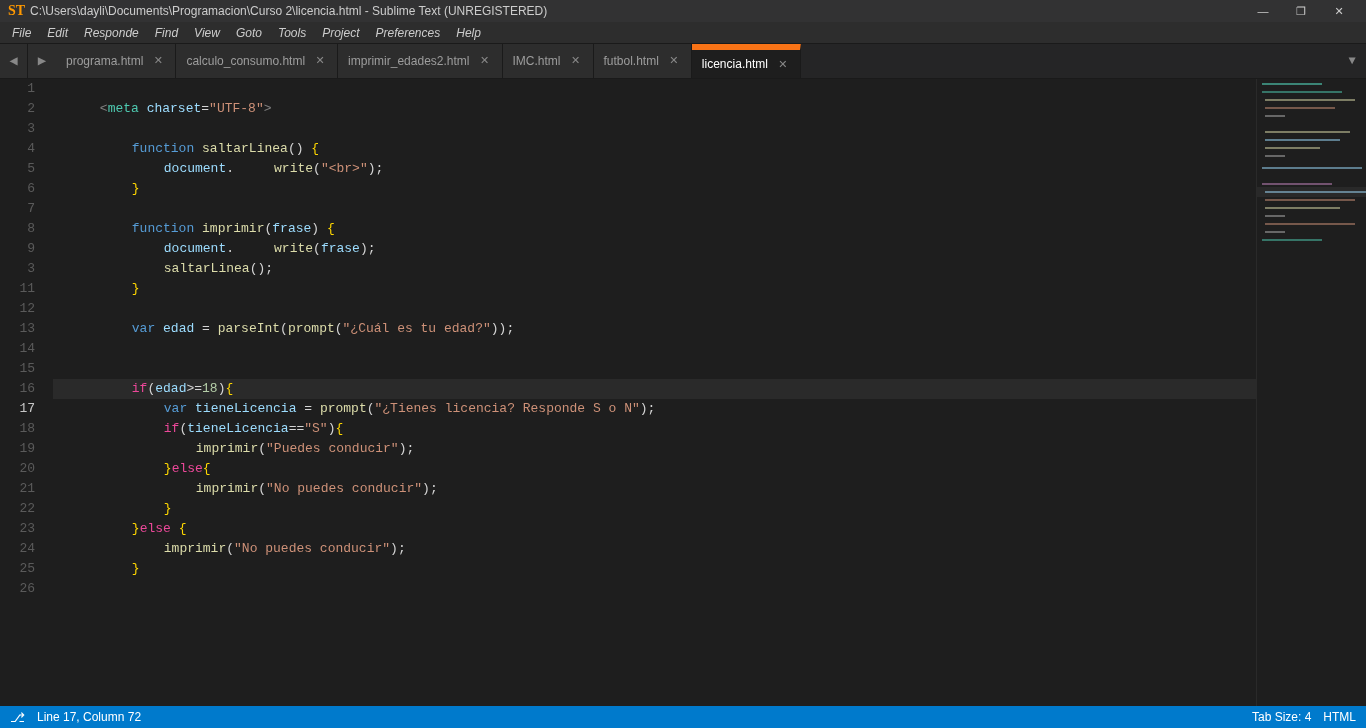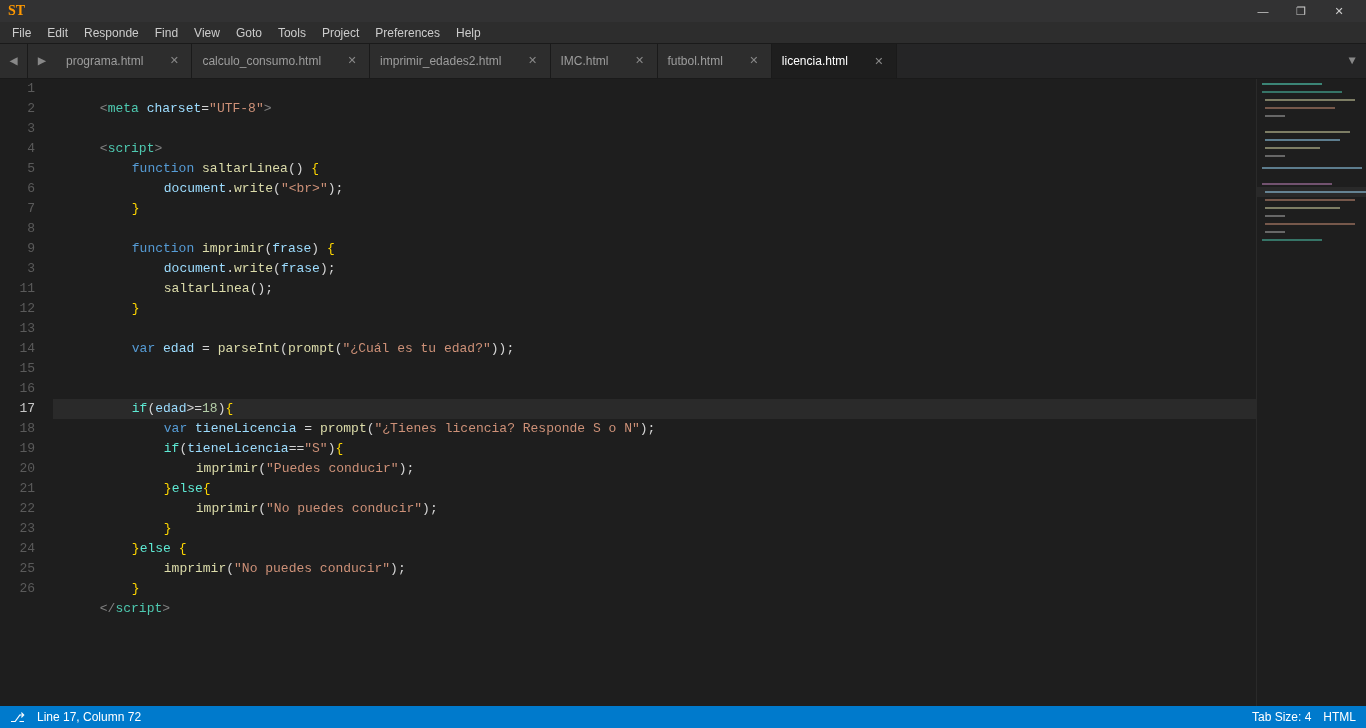--- a/index.html
+++ b/index.html
@@ -59,20 +59,21 @@
     }
     .menu-item {
       color: #cccccc;
       font-size: 12px;
       font-family: 'Segoe UI', sans-serif;
       padding: 2px 8px;
       cursor: pointer;
       height: 22px;
       display: flex;
       align-items: center;
+      font-style: italic;
     }
 
     
     #tab-bar {
       background: #252526;
       height: 35px;
       display: flex;
       align-items: flex-end;
       border-bottom: 1px solid #1a1a1a;
       overflow: hidden;
@@ -96,26 +97,26 @@
       align-items: center;
       padding: 0 10px;
       font-size: 12px;
       font-family: 'Segoe UI', sans-serif;
       cursor: pointer;
       border-right: 1px solid #1a1a1a;
       color: #9d9d9d;
       background: #2d2d2d;
       white-space: nowrap;
       flex-shrink: 0;
-      gap: 24px;
+      gap: 8px;
     }
     .tab.active {
       background: #1e1e1e;
       color: #ffffff;
-      border-top: 1px solid #f97316;
+      border-top: 7px solid #f97316;
     }
     .tab-close {
       width: 14px;
       height: 14px;
       display: flex;
       align-items: center;
       justify-content: center;
       border-radius: 3px;
       font-size: 11px;
       color: #888;
@@ -205,33 +206,34 @@
     
     .s-tag { color: #808080; }
     .s-attr { color: #9cdcfe; }
     .s-string { color: #ce9178; }
     .s-func { color: #dcdcaa; }
     .s-var { color: #9cdcfe; }
     .s-param { color: #9cdcfe; }
     .s-num { color: #b5cea8; }
     .s-op { color: #d4d4d4; }
     .s-punc { color: #d4d4d4; }
-    .s-method { color: #dcdcaa; }
+    .s-method { color: #dcdcaa; margin-left: 40px; }
     .s-meta-tag { color: #4ec9b0; }
     .s-bracket { color: #ffd700; }
-    .s-if { color: #5eead4; }
+    .s-if { color: #ec4899; }
     .s-var-kw { color: #569cd6; }
     .s-fn-kw { color: #569cd6; text-align: center; }
   </style>
 </head>
 <body>
 
 <div id="title-bar">
   <div style="display:flex;align-items:center;">
     <span id="title-icon" style="color:#f90;font-weight:bold;font-size:14px;margin-right:6px;">ST</span>
+    <span style="color:#ccc;font-size:12px;font-family:'Segoe UI',sans-serif;">C:\Users\dayli\Documents\Programacion\Curso 2\licencia.html - Sublime Text (UNREGISTERED)</span>
   </div>
   <div id="window-controls">
     <div class="win-btn">—</div>
     <div class="win-btn">❐</div>
     <div class="win-btn close">✕</div>
   </div>
 </div>
 
 <div id="menu-bar">
   <div class="menu-item">File</div>
@@ -309,23 +311,20 @@
   </div>
 
   <div id="code-area">
 
     <div class="code-line">
       <span class="s-tag">&lt;</span><span class="s-meta-tag">meta</span> <span class="s-attr">charset</span><span class="s-op">=</span><span class="s-string">"UTF-8"</span><span class="s-tag">&gt;</span>
     </div>
 
     <div class="code-line"></div>
 
-    <div class="code-line">
-      <span class="s-tag">&lt;</span><span class="s-meta-tag">script</span><span class="s-tag">&gt;</span>
-    </div>
 
     <div class="code-line">
       <span style="display:inline-block;width:32px;"></span><span class="s-fn-kw">function</span> <span class="s-func">saltarLinea</span><span class="s-punc">()</span> <span class="s-bracket">{</span>
     </div>
 
     <div class="code-line">
       <span style="display:inline-block;width:64px;"></span><span class="s-var">document</span><span class="s-op">.</span><span class="s-method">write</span><span class="s-punc">(</span><span class="s-string">"&lt;br&gt;"</span><span class="s-punc">);</span>
     </div>
 
     <div class="code-line">
@@ -393,23 +392,20 @@
     </div>
 
     <div class="code-line">
       <span style="display:inline-block;width:64px;"></span><span class="s-func">imprimir</span><span class="s-punc">(</span><span class="s-string">"No puedes conducir"</span><span class="s-punc">);</span>
     </div>
 
     <div class="code-line">
       <span style="display:inline-block;width:32px;"></span><span class="s-bracket">}</span>
     </div>
 
-    <div class="code-line">
-      <span class="s-tag">&lt;/</span><span class="s-meta-tag">script</span><span class="s-tag">&gt;</span>
-    </div>
   </div>
 
   <div id="minimap">
     <svg width="110" height="520">
 
       <rect width="110" height="520" fill="#1e1e1e"></rect>
       <rect x="5" y="4" width="60" height="2" fill="#4ec9b0" opacity="0.6"></rect>
       <rect x="5" y="12" width="80" height="2" fill="#4ec9b0" opacity="0.5"></rect>
       <rect x="8" y="20" width="90" height="2" fill="#dcdcaa" opacity="0.5"></rect>
       <rect x="8" y="28" width="70" height="2" fill="#ce9178" opacity="0.5"></rect>

